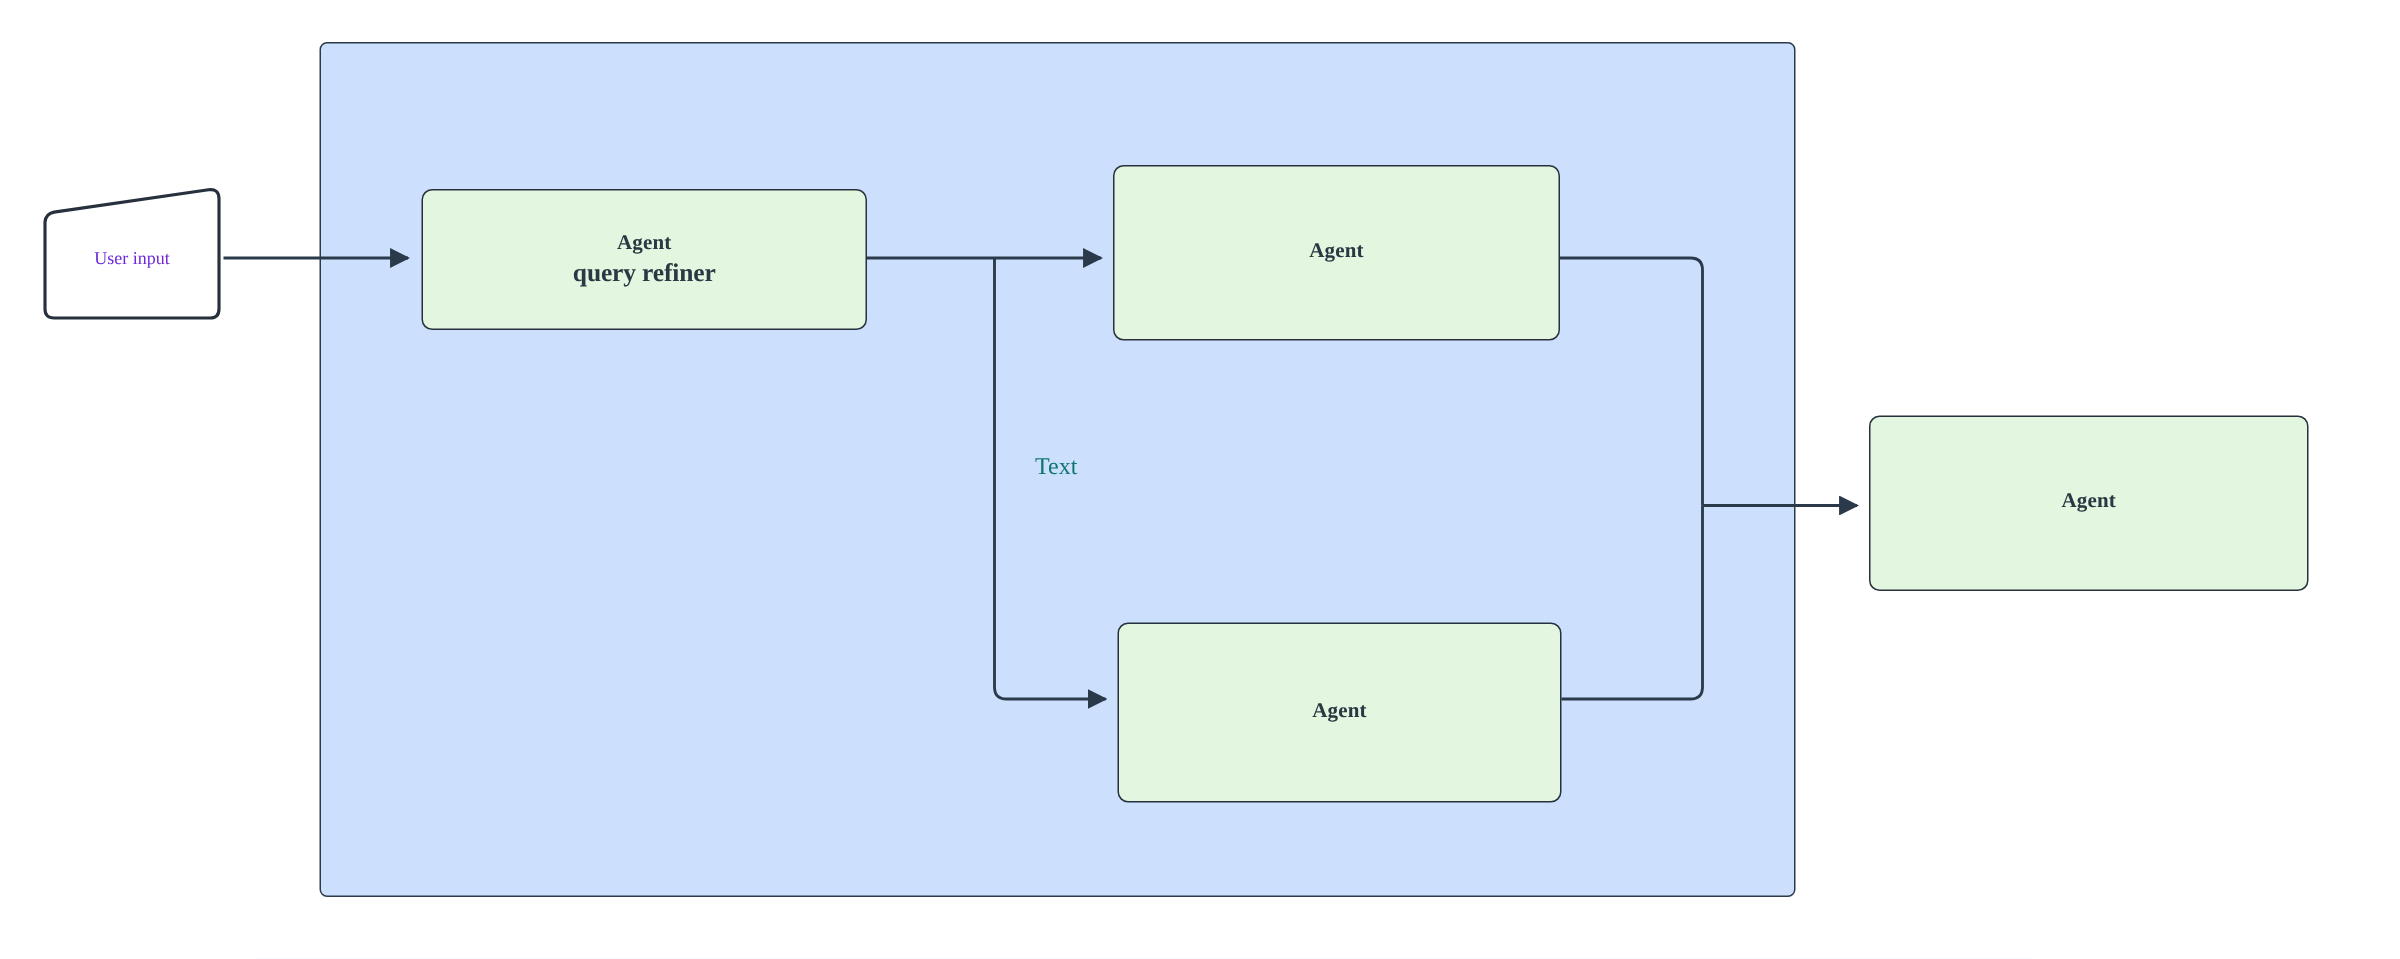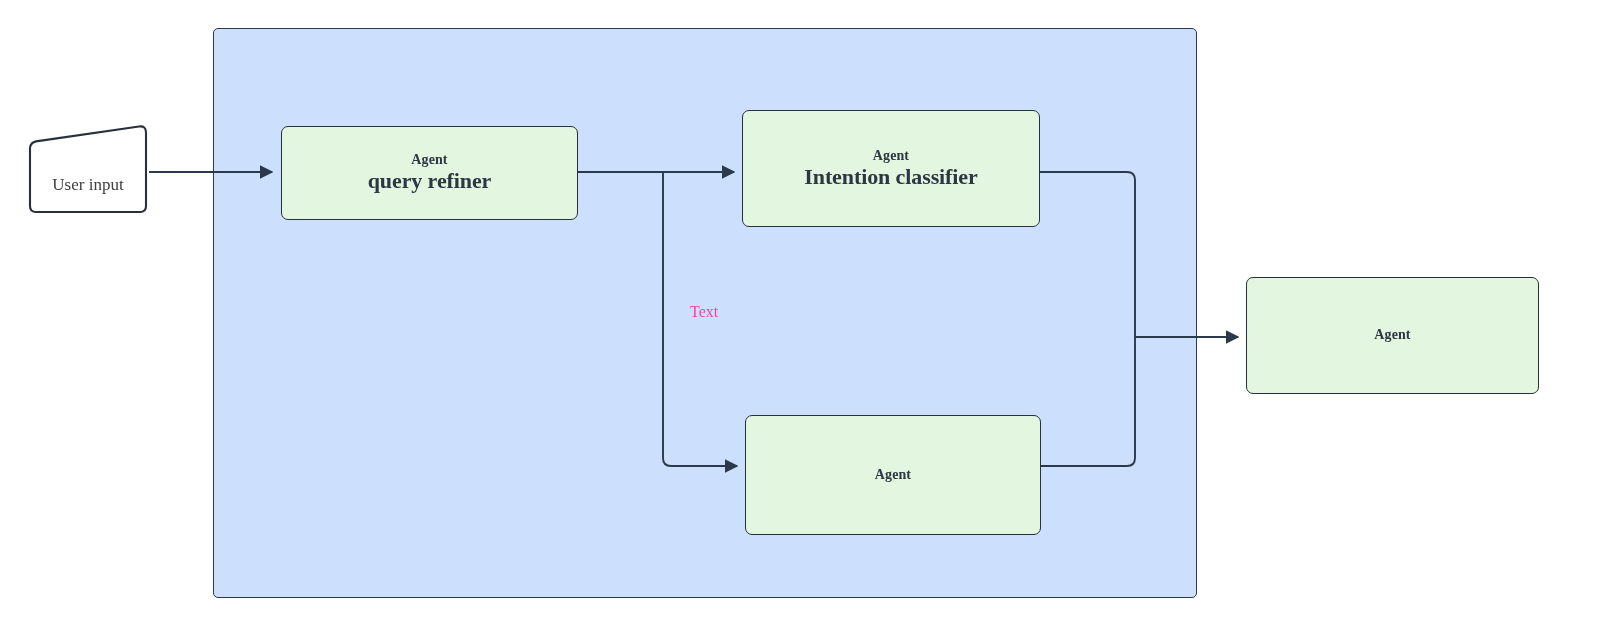--- a/index.html
+++ b/index.html
@@ -54,21 +54,21 @@
     text-align: center;
     line-height: 1.12;
   }
   .node .role {
     font-size: 14px;
     font-weight: bold;
     letter-spacing: 0.1px;
     margin-bottom: 1px;
   }
   .node .title {
-    font-size: 22px;
+    font-size: 17px;
     font-weight: bold;
     letter-spacing: -0.1px;
     white-space: nowrap;
   }
 
   #node-query-refiner   { left: 281px; top: 126px; width: 297px; height: 94px; }
   #node-intention-clf   { left: 742px; top: 110px; width: 298px; height: 117px; }
   #node-keyword-extract { left: 745px; top: 415px; width: 296px; height: 120px; }
   #node-intention-agent { left: 1246px; top: 277px; width: 293px; height: 117px; }
 
@@ -76,37 +76,37 @@
   #node-user-input {
     position: absolute;
     left: 27px;
     top: 122px;
     width: 122px;
     height: 93px;
   }
   #node-user-input .ui-label {
     position: absolute;
     left: 0;
-    top: 12px;
+    top: 0;
     width: 122px;
     height: 93px;
     display: flex;
     align-items: center;
     justify-content: center;
-    font-size: 17px;
-    color: #404040;
+    font-size: 12px;
+    color: #6d28d9;
     padding-top: 8px;
     box-sizing: border-box;
   }
 
   
   .edge-label {
     position: absolute;
     font-size: 16px;
-    color: #ec4899;
+    color: #0f766e;
     white-space: nowrap;
   }
   #edge-label-text { left: 690px; top: 303px; }
 </style>
 </head>
 <body>
 
 <div id="canvas">
 
   <div class="group-box"></div>
@@ -139,21 +139,20 @@
     <div class="ui-label">User input</div>
   </div>
 
   <div class="node" id="node-query-refiner">
     <div class="role">Agent</div>
     <div class="title">query refiner</div>
   </div>
 
   <div class="node" id="node-intention-clf">
     <div class="role">Agent</div>
-    <div class="title">Intention classifier</div>
   </div>
 
   <div class="node" id="node-keyword-extract">
     <div class="role">Agent</div>
   </div>
 
   <div class="node" id="node-intention-agent">
     <div class="role">Agent</div>
   </div>
 

